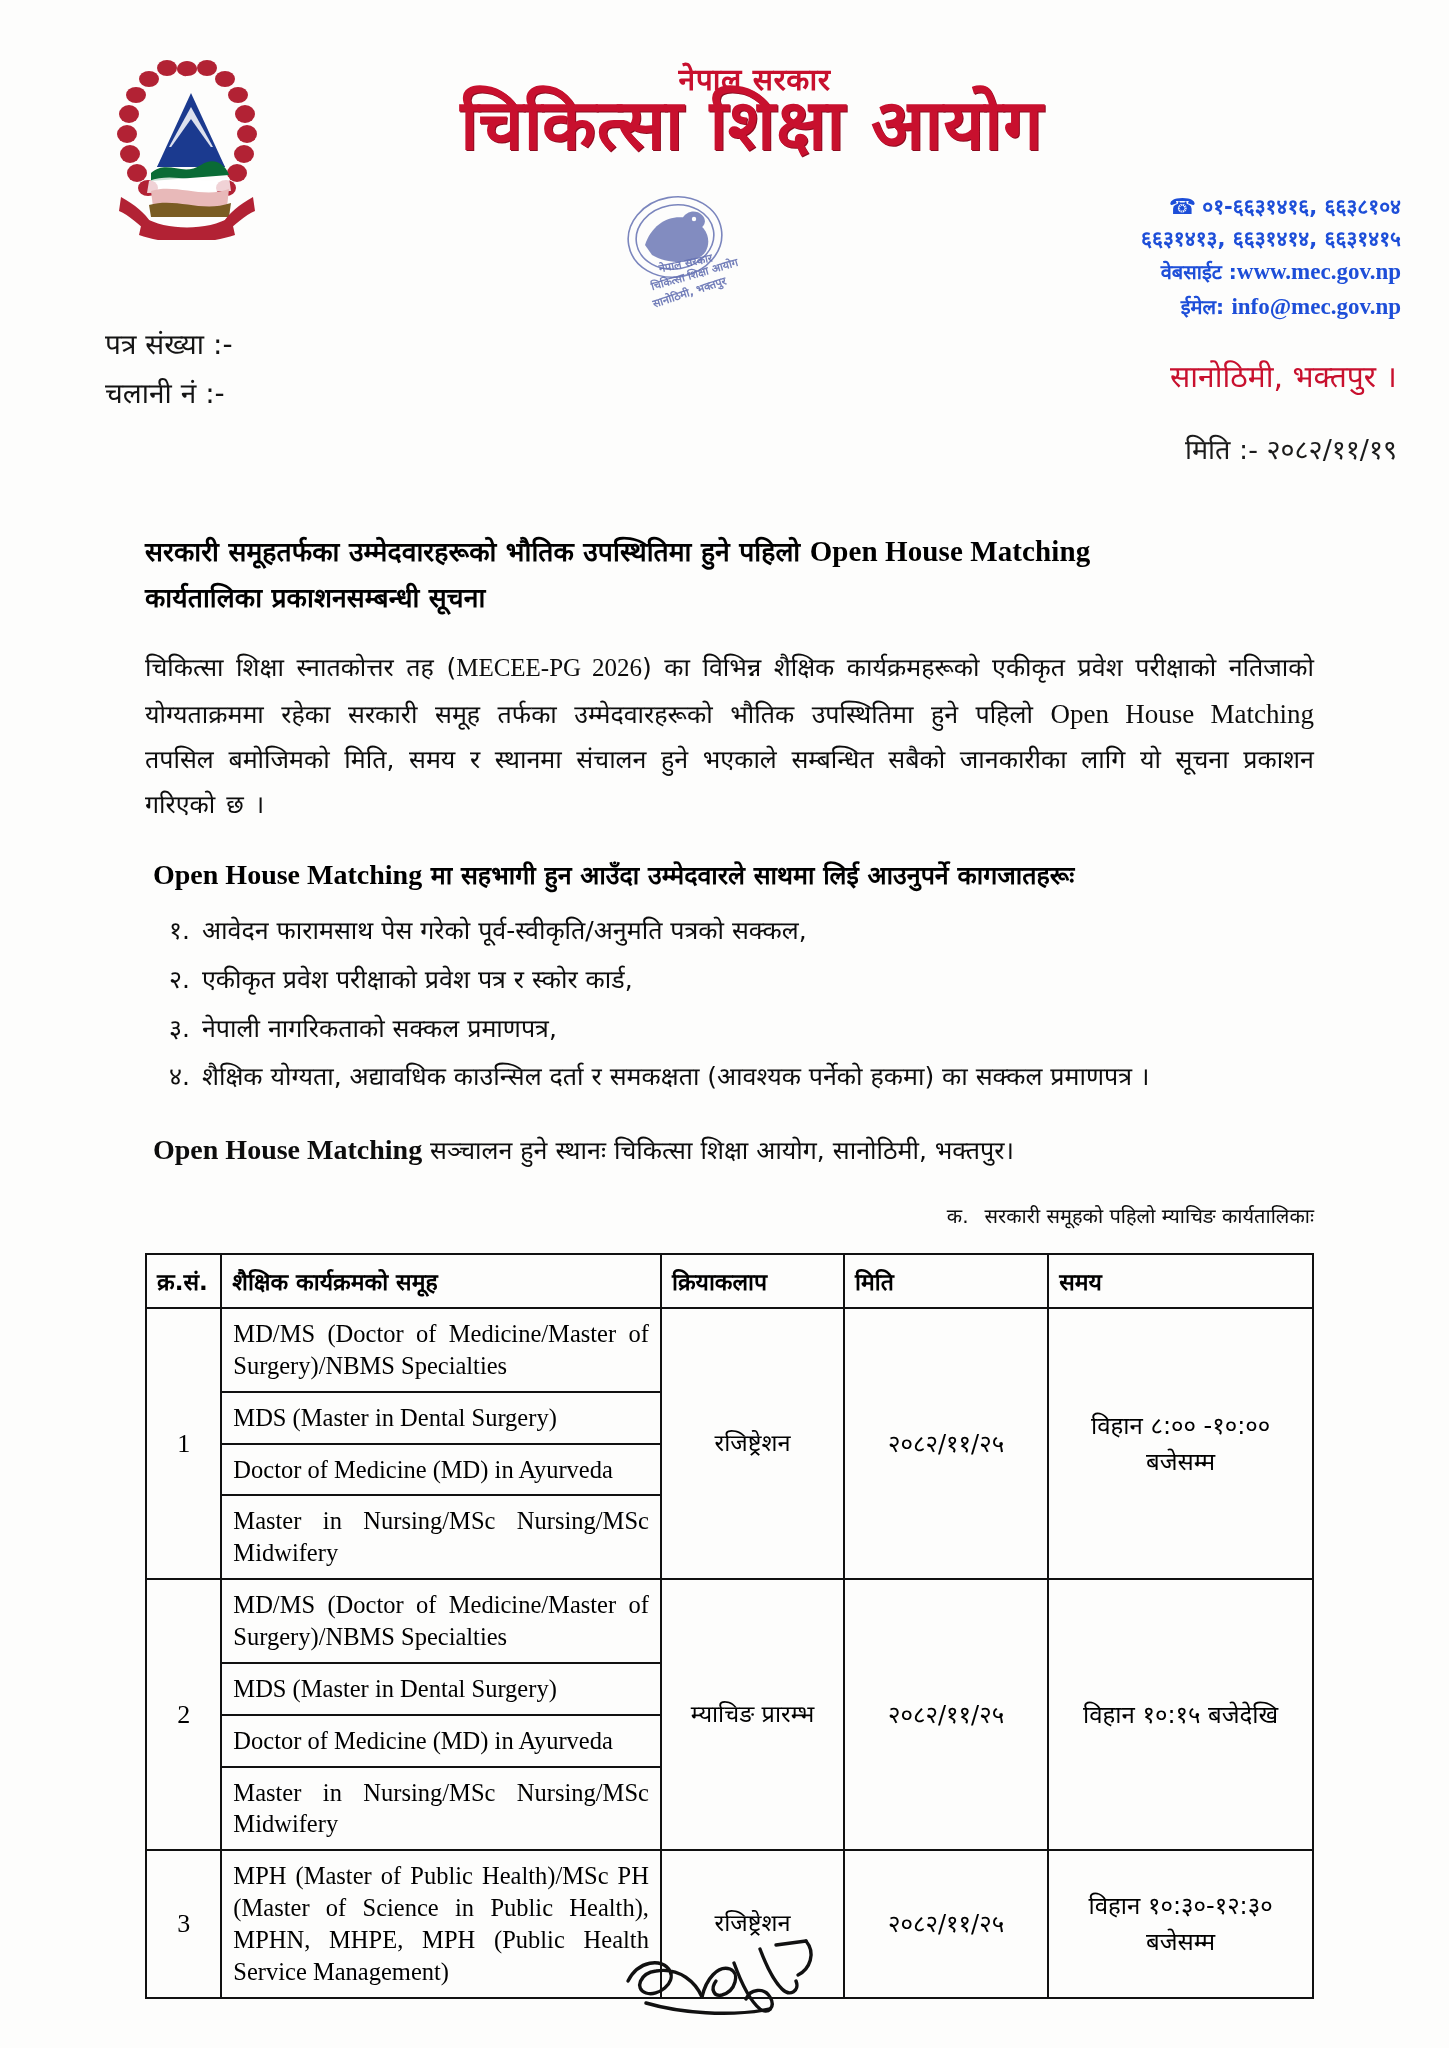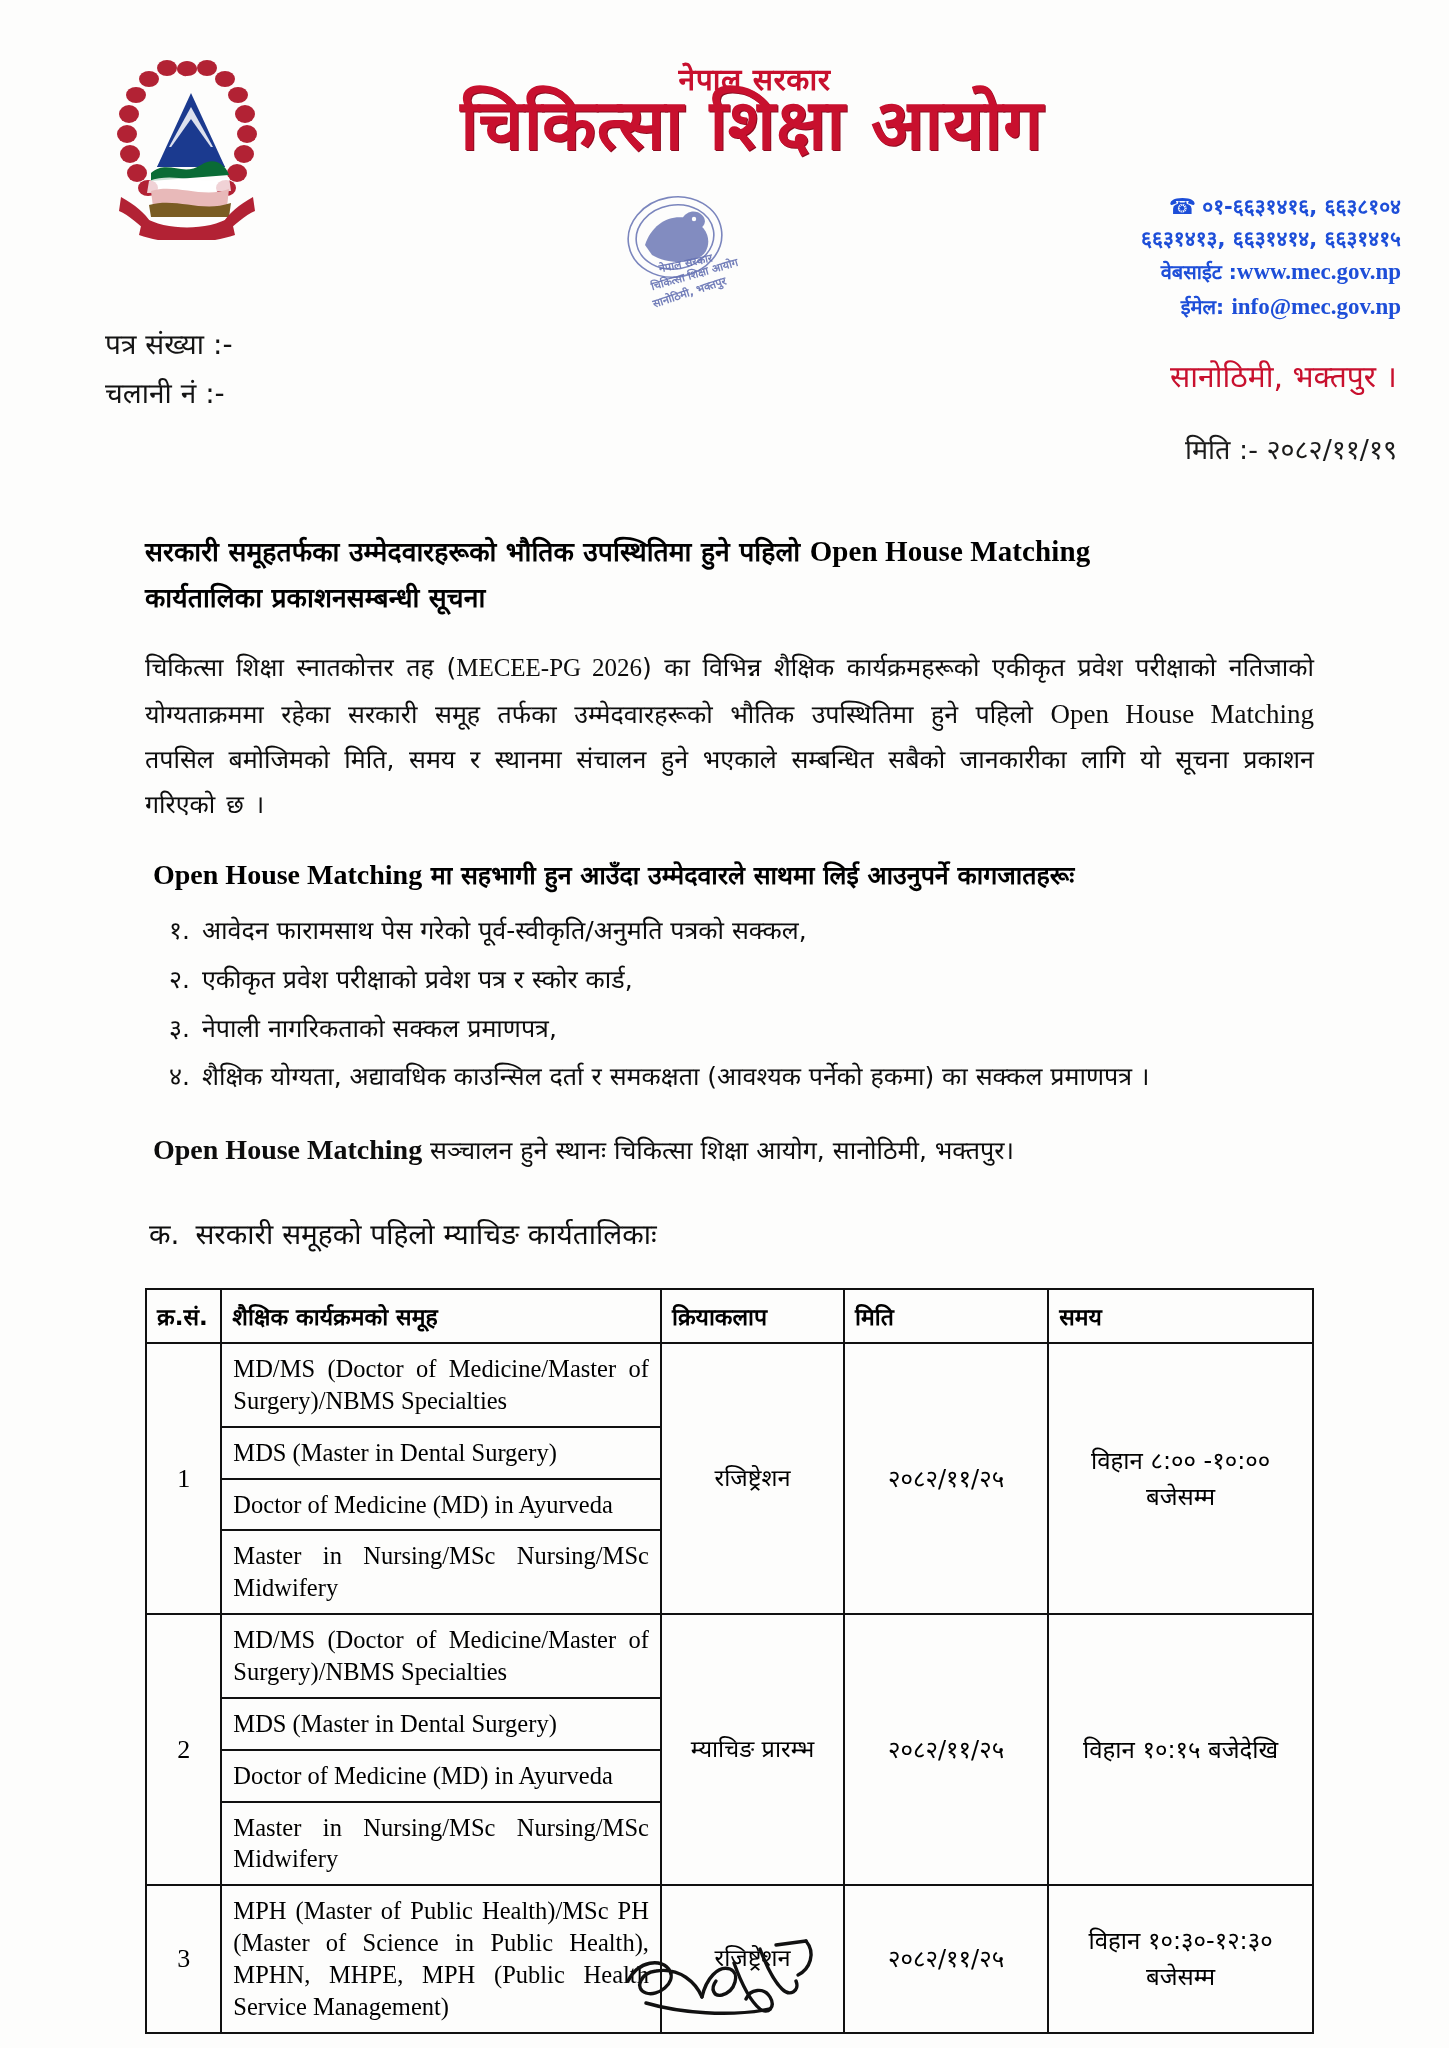--- a/index.html
+++ b/index.html
@@ -181,31 +181,32 @@
     font-size: 25px;
     color: #0d0d0d;
   }
   .venue .en {
     font-family: "Liberation Serif", serif;
     font-size: 28px;
     font-weight: bold;
   }
 
   .sec-heading {
-    margin-top: 48px;
+    margin-top: 36px;
     padding-left: 4px;
     font-family: "DejaVu Sans", sans-serif;
-    font-size: 28px;
+    font-size: 20px;
     color: #0d0d0d;
+    text-align: right;
   }
   .sec-heading .mark { margin-right: 16px; }
 
   
   table.sched {
-    margin-top: 36px;
+    margin-top: 24px;
     border-collapse: collapse;
     width: 100%;
     table-layout: fixed;
   }
   table.sched th, table.sched td {
     border: 2px solid #111;
     padding: 8px 10px;
     vertical-align: middle;
   }
   table.sched th {

